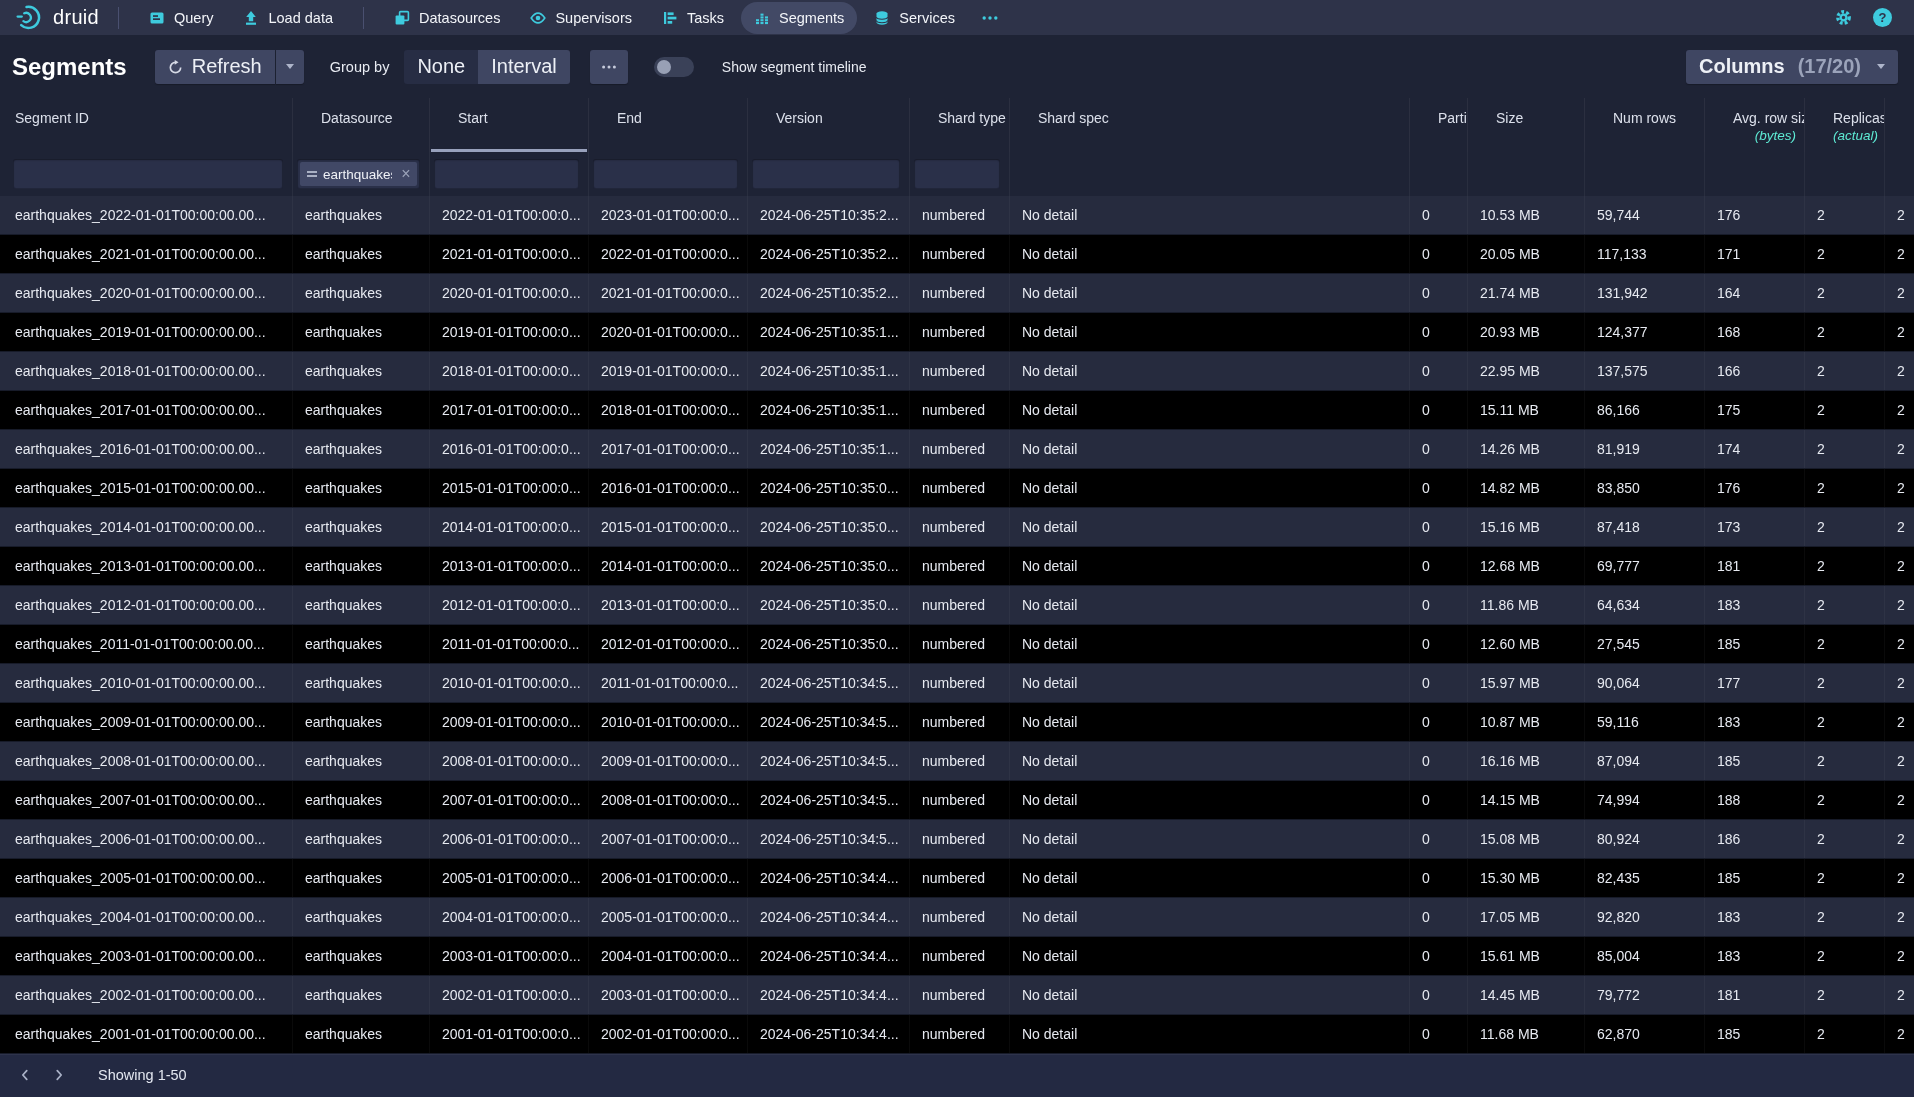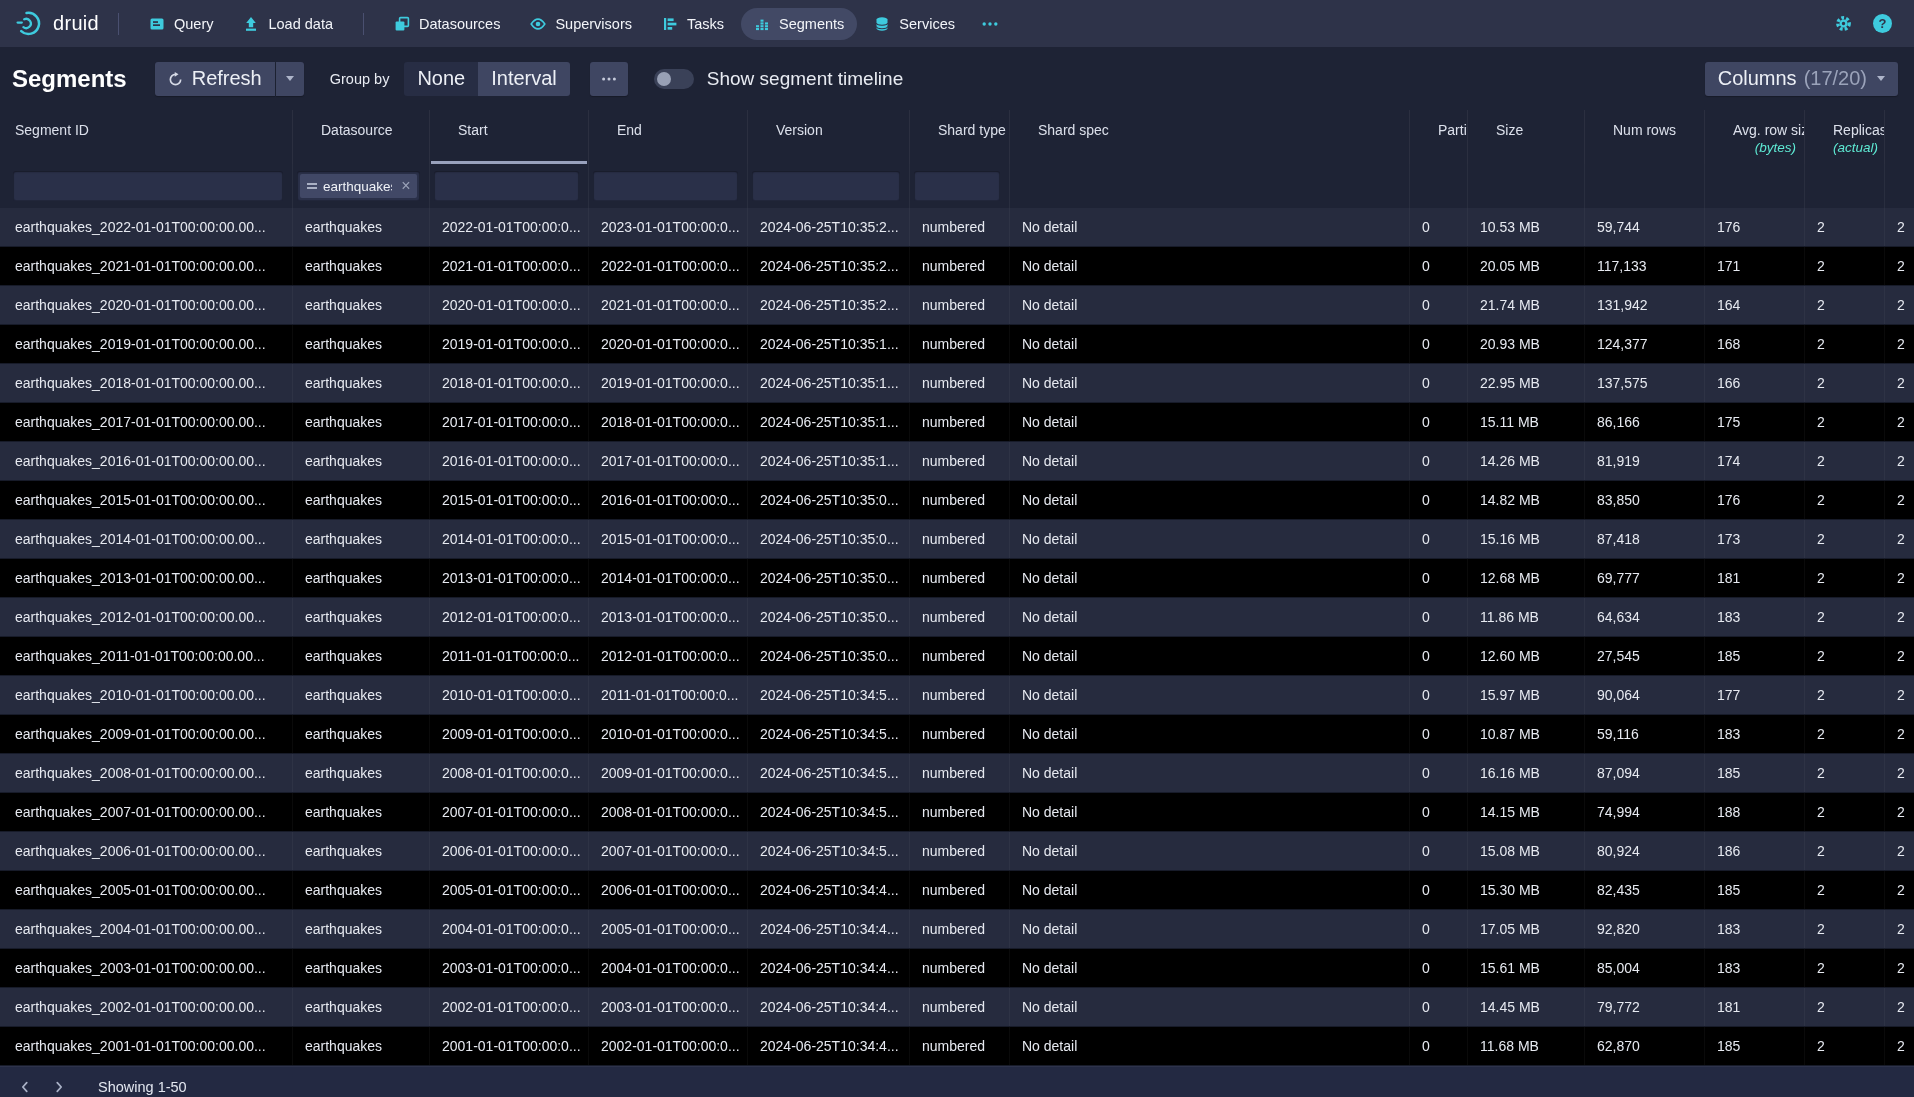--- a/index.html
+++ b/index.html
@@ -1,20 +1,20 @@
 <!DOCTYPE html>
 <html><head>
 <meta charset="utf-8">
 <style>
   * { margin:0; padding:0; box-sizing:border-box; }
   html,body { width:1914px; height:1097px; overflow:hidden; background:#1E2335;
               font-family:"Liberation Sans", sans-serif; }
 
   
-  .navbar { height:47px; background:#2E3349; display:flex; align-items:center;
+  .navbar { height:35px; background:#2E3349; display:flex; align-items:center;
             padding:0 14px 0 16px; position:relative; z-index:5; }
   .brand { display:flex; align-items:center; gap:9px; margin-right:4px; cursor:pointer; }
   .brand-text { color:#ffffff; font-size:20px; font-weight:500; letter-spacing:.3px; }
   .nav-divider { width:1px; height:22px; background:#4A5070; margin:0 15px; }
   .nav-item { display:flex; align-items:center; gap:9px; color:#F3F5F9; font-size:14.5px;
               padding:8px 13px; border-radius:18px; cursor:pointer; white-space:nowrap; margin:0 2px; }
   .nav-item.active { background:#424965; }
   .nav-more { padding:8px 9px; }
   .nav-right { margin-left:auto; display:flex; align-items:center; gap:20px; padding-right:8px; }
   .icon-btn { display:flex; align-items:center; cursor:pointer; }
@@ -36,22 +36,22 @@
   .seg-group { display:flex; }
   .seg-btn { box-shadow:none; border-radius:0; }
   .seg-btn.first { border-radius:3px 0 0 3px; }
   .seg-btn.last { border-radius:0 3px 3px 0; }
   .seg-btn.off { background:#272D44; }
   .more-btn { margin-left:20px; padding:0 11px; }
   .toggle { width:40px; height:20px; background:#3A4158; border-radius:10px; margin-left:26px;
             position:relative; cursor:pointer; flex:none; }
   .toggle .knob { width:14px; height:14px; border-radius:50%; background:#98A0B5;
                   position:absolute; left:3px; top:3px; }
-  .toggle-label { color:#E8EBF2; font-size:19px; margin-left:13px; }
-  .columns-btn { margin-left:auto; gap:7px; }
+  .toggle-label { color:#E8EBF2; font-size:14px; margin-left:28px; }
+  .columns-btn { margin-left:auto; gap:13px;font-weight:bold; }
   .dim { color:#9BA3BA; }
 
   
   .table { position:relative; }
   .thead { display:flex; height:54px; }
   .hcell { position:relative; flex:none; padding:12px 8px 0 28px;
            border-right:1px solid rgba(255,255,255,.06); cursor:pointer; overflow:hidden; }
   .hlabel { color:#DCE0EB; font-size:14px; line-height:17px; white-space:nowrap; }
   .hsub { color:#5eead4; font-size:13.5px; font-style:italic; line-height:17px; white-space:nowrap;text-align:right; }
   .sort-bar { position:absolute; left:1px; right:1px; bottom:0; height:3px; background:#98A1BC; }

